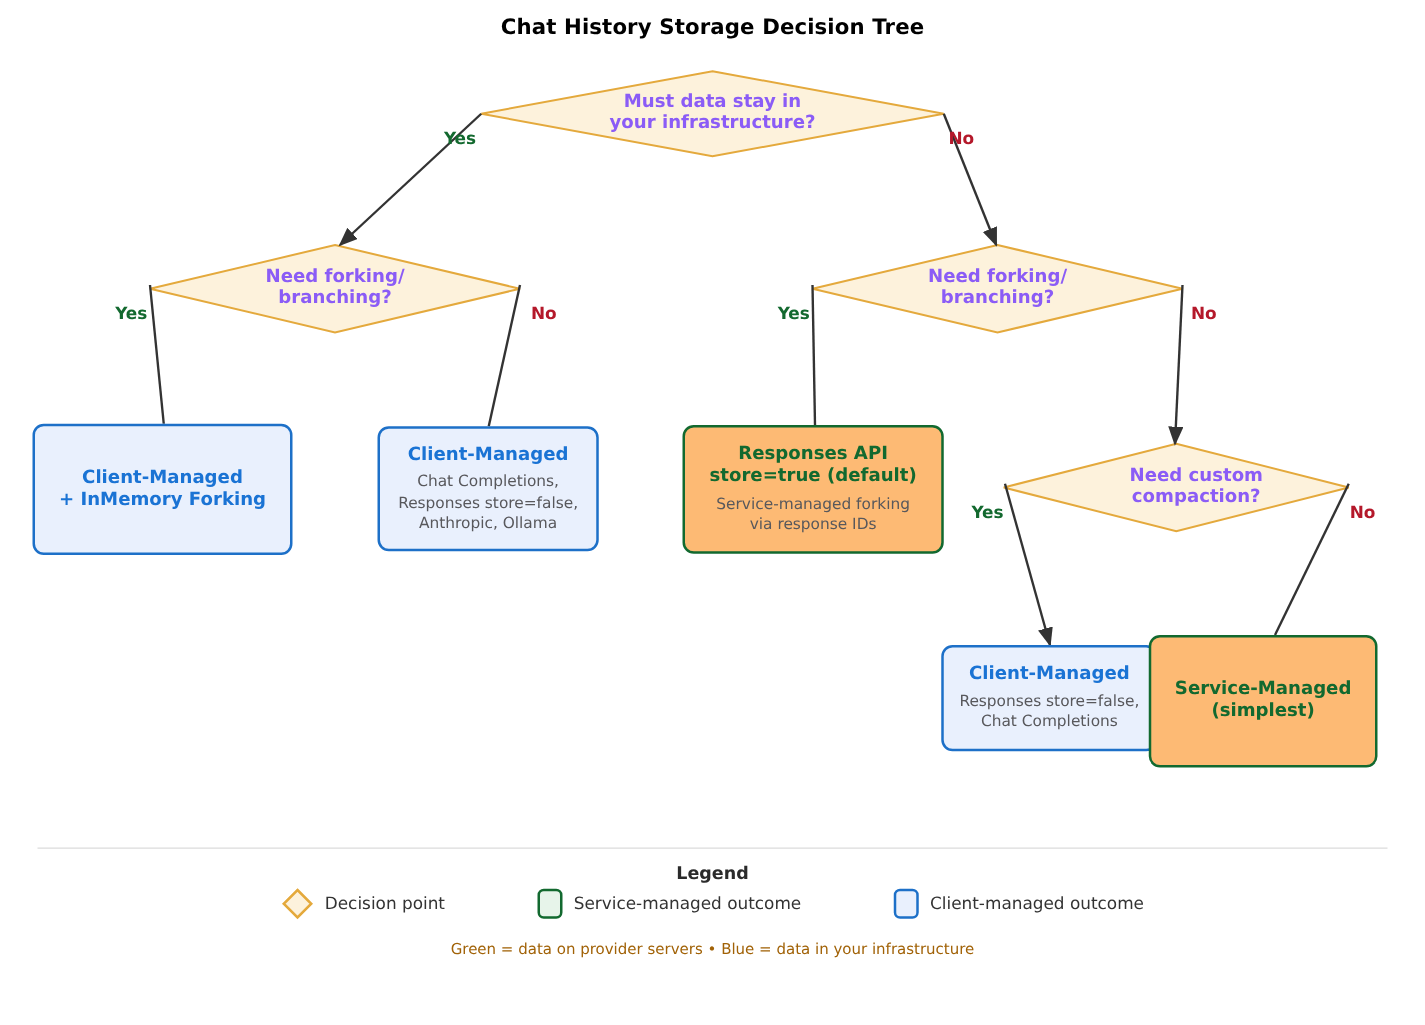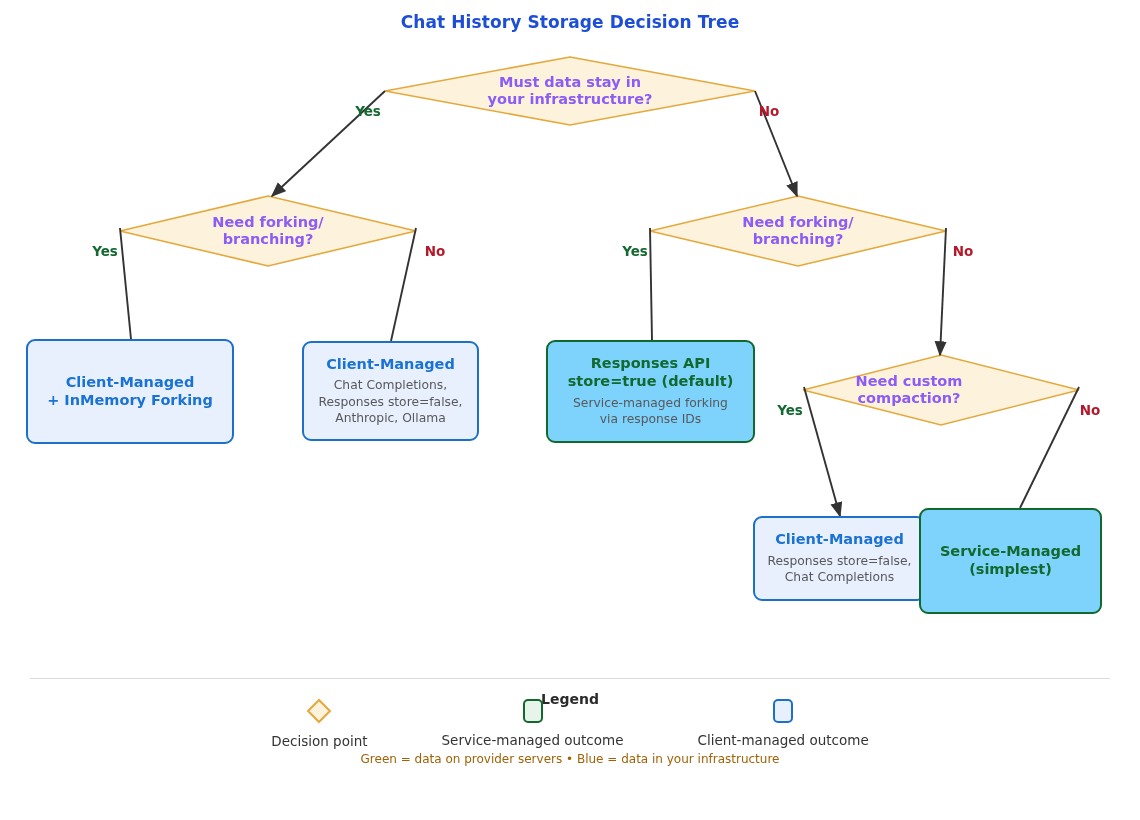--- a/index.html
+++ b/index.html
@@ -5,51 +5,51 @@
   html,body{margin:0;padding:0;}
   body{
     width:1140px;height:820px;background:#ffffff;
     font-family:"DejaVu Sans","Liberation Sans",sans-serif;
     overflow:hidden;position:relative;
   }
   #stage{position:relative;width:1140px;height:820px;}
 
   .title{
     position:absolute;left:0;top:12px;width:1140px;text-align:center;
-    font-size:17px;font-weight:bold;color:#1d4ed8;letter-spacing:.1px;
+    font-size:17px;font-weight:bold;color:#000000;letter-spacing:.1px;
   }
 
   svg.layer{position:absolute;left:0;top:0;width:1140px;height:820px;overflow:visible;}
   svg.edges{z-index:1;}
 
   .node{position:absolute;z-index:3;box-sizing:border-box;
         display:flex;flex-direction:column;align-items:center;justify-content:center;
         text-align:center;border-radius:9px;padding:6px 4px;}
   .node .t{font-size:14.5px;font-weight:bold;line-height:1.22;}
   .node .s{font-size:12.3px;line-height:1.33;color:#58585c;margin-top:4px;}
   .node.blue{background:#e9f0fd;border:2.4px solid #1d70c8;}
   .node.blue .t{color:#1a73d4;}
-  .node.green{background:#7dd3fc;border:2.4px solid #12692f;}
+  .node.green{background:#fdba74;border:2.4px solid #12692f;}
   .node.green .t{color:#12692f;}
 
   .dlabel{position:absolute;z-index:4;transform:translate(-50%,-50%);
           text-align:center;font-size:14.5px;font-weight:bold;color:#8b5cf6;line-height:1.2;
           pointer-events:none;white-space:pre-line;}
 
   .elabel{position:absolute;z-index:5;transform:translate(-50%,-50%);
           font-size:13.5px;font-weight:bold;}
   .elabel.yes{color:#13692f;}
   .elabel.no{color:#b4182a;}
 
   .legend-rule{position:absolute;left:30px;top:678px;width:1080px;height:1px;background:#dcdcdc;z-index:2;}
   .legend-title{position:absolute;left:0;top:691px;width:1140px;text-align:center;
                 font-size:14px;font-weight:bold;color:#2b2b2b;z-index:2;}
   .legend-row{position:absolute;left:0;top:710px;width:1140px;height:26px;z-index:2;
               display:flex;justify-content:center;align-items:center;gap:0;}
-  .lg-item{display:flex;align-items:center;gap:9px;flex-direction:column;}
+  .lg-item{display:flex;align-items:center;gap:9px;}
   .lg-item .lab{font-size:13.5px;color:#333;}
   .lg-gap{width:74px;}
   .lg-diamond{width:26px;height:26px;}
   .lg-sw{width:20px;height:24px;border-radius:5px;box-sizing:border-box;}
   .lg-sw.green{background:#e7f4ea;border:2.4px solid #12692f;}
   .lg-sw.blue{background:#e9f0fd;border:2.4px solid #1d70c8;}
   .legend-note{position:absolute;left:0;top:752px;width:1140px;text-align:center;
                font-size:12px;color:#a16207;z-index:2;}
 </style>
 </head>
@@ -86,21 +86,21 @@
       </g>
   </svg>
 
   <div id="decision-labels">
       <div class="dlabel" style="left: 570px; top: 91px;">Must data stay in
 your infrastructure?</div>
       <div class="dlabel" style="left: 268px; top: 231px;">Need forking/
 branching?</div>
       <div class="dlabel" style="left: 798px; top: 231px;">Need forking/
 branching?</div>
-      <div class="dlabel" style="left: 909px; top: 390px;">Need custom
+      <div class="dlabel" style="left: 957px; top: 390px;">Need custom
 compaction?</div>
     </div>
   <div id="edge-labels">
       <div class="elabel yes" style="left: 368px; top: 111px;">Yes</div>
       <div class="elabel no" style="left: 769px; top: 111px;">No</div>
       <div class="elabel yes" style="left: 105px; top: 251px;">Yes</div>
       <div class="elabel no" style="left: 435px; top: 251px;">No</div>
       <div class="elabel yes" style="left: 635px; top: 251px;">Yes</div>
       <div class="elabel no" style="left: 963px; top: 251px;">No</div>
       <div class="elabel yes" style="left: 790px; top: 410px;">Yes</div>

